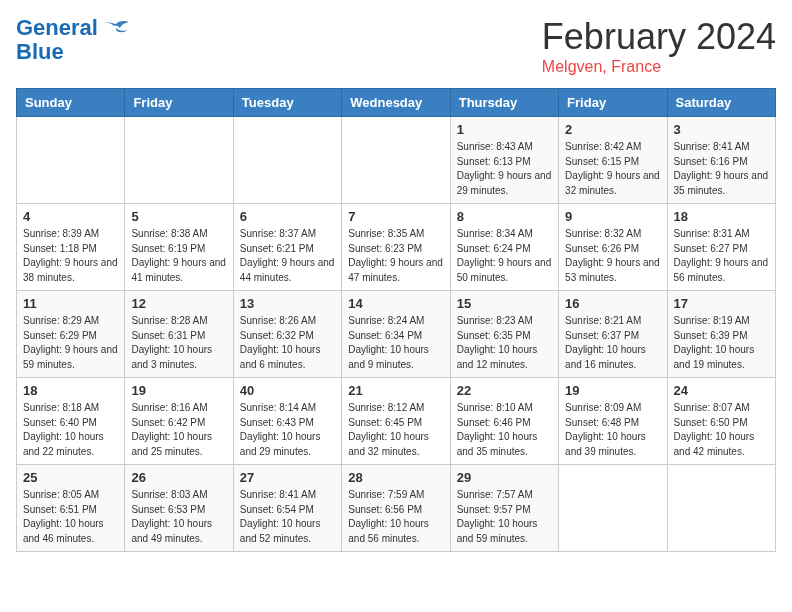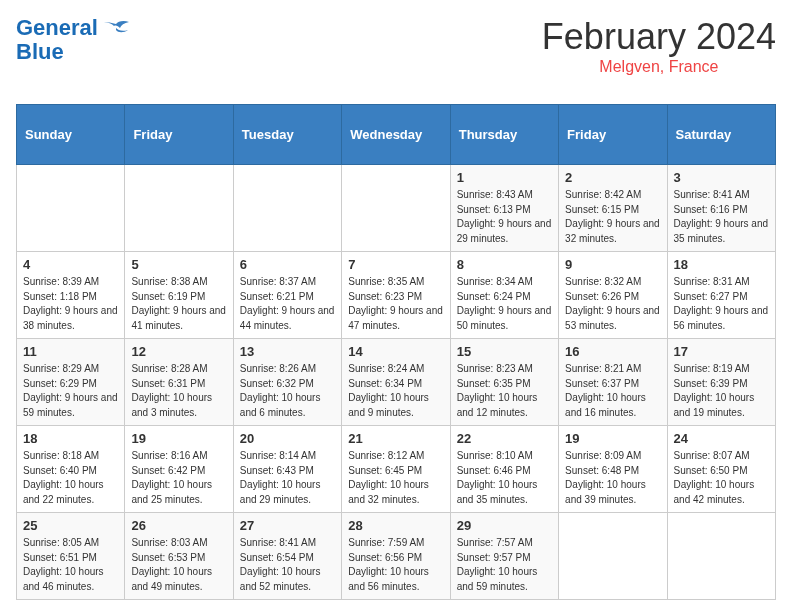--- a/index.html
+++ b/index.html
@@ -7,56 +7,56 @@
       font-family: Arial, sans-serif;
       background: #fff;
       width: 792px;
       min-height: 612px;
       padding: 16px;
     }
     .header-area {
       display: flex;
       justify-content: space-between;
       align-items: flex-start;
-      margin-bottom: 28px;
+      margin-bottom: 12px;
     }
     .logo {
       display: flex;
       flex-direction: column;
       align-items: flex-start;
     }
     .logo-text {
       font-size: 22px;
       font-weight: bold;
       color: #333;
       line-height: 1.1;
     }
     .logo-text span.blue { color: #1a6bb5; }
     .title-area {
-      text-align: center;
+      text-align: left;
     }
     .cal-title {
       font-size: 36px;
       font-weight: normal;
       color: #333;
     }
     .cal-subtitle {
       font-size: 16px;
       color: #ef4444;
     }
     table {
       width: 100%;
       border-collapse: collapse;
       table-layout: fixed;
     }
     thead tr th {
       background: #3a7fc1;
       color: #fff;
       text-align: left;
-      padding: 22px 8px;
+      padding: 6px 8px;
       font-size: 13px;
       font-weight: bold;
       border: 1px solid #2d6aa0;
     }
     tbody tr td {
       border: 1px solid #ccc;
       vertical-align: top;
       padding: 5px 6px;
       font-size: 11px;
       color: #333;
@@ -233,21 +233,21 @@
 Sunset: 6:40 PM
 Daylight: 10 hours and 22 minutes.</div>
         </td>
         <td>
           <span class="day-num">19</span>
           <div class="day-info">Sunrise: 8:16 AM
 Sunset: 6:42 PM
 Daylight: 10 hours and 25 minutes.</div>
         </td>
         <td>
-          <span class="day-num">20</span>
+          <span class="day-num">40</span>
           <div class="day-info">Sunrise: 8:14 AM
 Sunset: 6:43 PM
 Daylight: 10 hours and 29 minutes.</div>
         </td>
         <td>
           <span class="day-num">21</span>
           <div class="day-info">Sunrise: 8:12 AM
 Sunset: 6:45 PM
 Daylight: 10 hours and 32 minutes.</div>
         </td>

